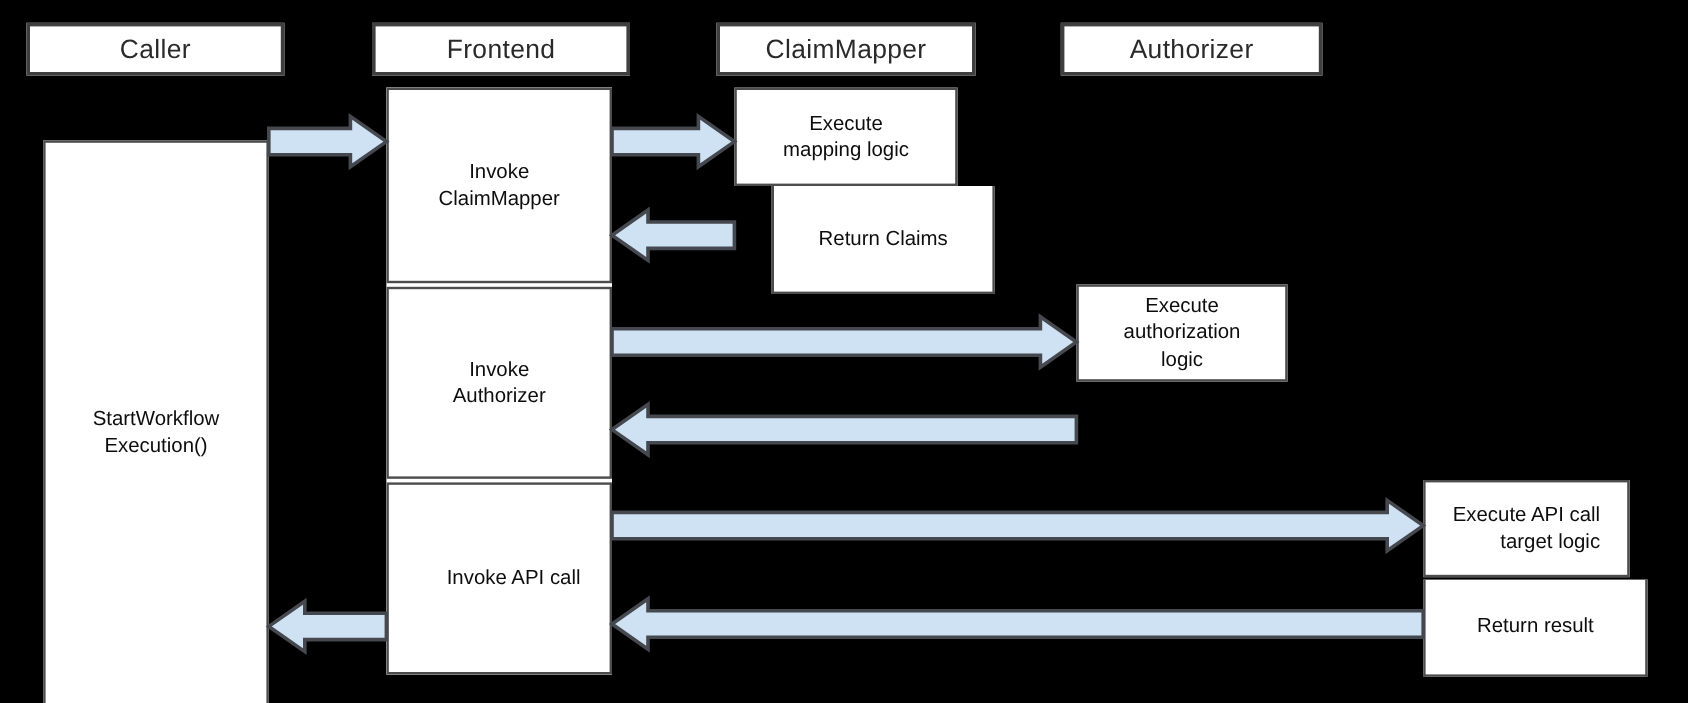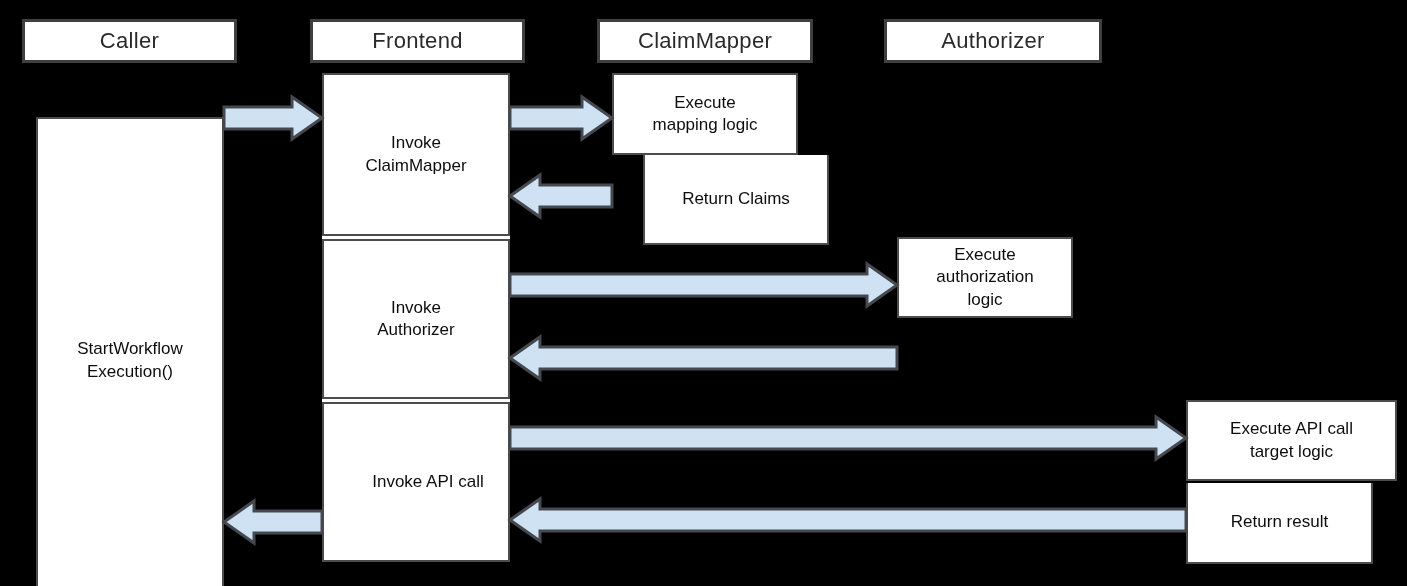--- a/index.html
+++ b/index.html
@@ -60,21 +60,21 @@
   </div>
 
   <div class="box lbl" style="left:612px;top:73px;width:186px;height:82px;">Execute
 mapping logic</div>
   <div class="box lbl bt0" style="left:612px;top:155px;width:186px;height:90px;margin-left:31px;">Return Claims</div>
 
   <div class="box lbl" style="left:897px;top:237px;width:176px;height:81px;">Execute
 authorization
 logic</div>
 
-  <div class="box lbl" style="left:1186px;top:400px;width:211px;height:81px;">Execute API call
+  <div class="box lbl" style="left:1186px;top:400px;width:172px;height:81px;text-align:right;">Execute API call
 target logic</div>
   <div class="box lbl bt0" style="left:1186px;top:483px;width:187px;height:81px;">Return result</div>
 
   <svg id="arrows" width="1407" height="586" viewBox="0 0 1407 586">
       <polygon points="224,107 292,107 292,97 322,118 292,139 292,129 224,129" fill="#cfe2f3" stroke="#45484e" stroke-width="3"></polygon>
       <polygon points="510,107 582,107 582,97 612,118 582,139 582,129 510,129" fill="#cfe2f3" stroke="#45484e" stroke-width="3"></polygon>
       <polygon points="612,185 540,185 540,175 510,196 540,217 540,207 612,207" fill="#cfe2f3" stroke="#45484e" stroke-width="3"></polygon>
       <polygon points="510,274 867,274 867,264 897,285 867,306 867,296 510,296" fill="#cfe2f3" stroke="#45484e" stroke-width="3"></polygon>
       <polygon points="897,347 540,347 540,337 510,358 540,379 540,369 897,369" fill="#cfe2f3" stroke="#45484e" stroke-width="3"></polygon>
       <polygon points="510,427 1156,427 1156,417 1186,438 1156,459 1156,449 510,449" fill="#cfe2f3" stroke="#45484e" stroke-width="3"></polygon>

